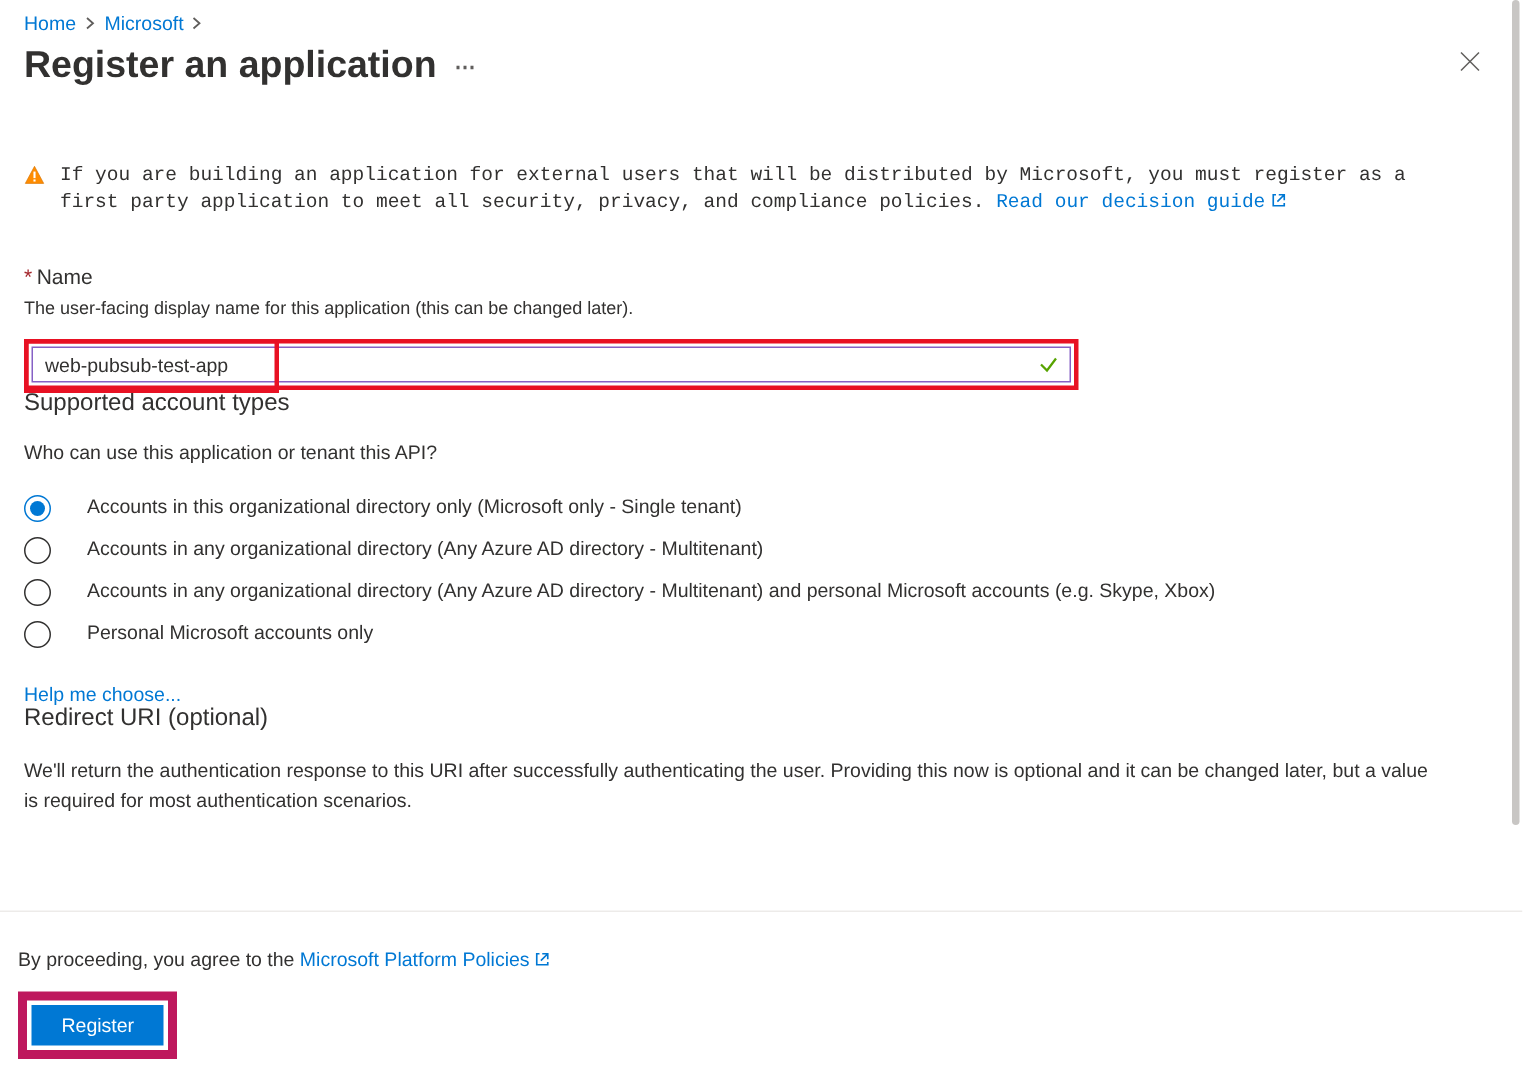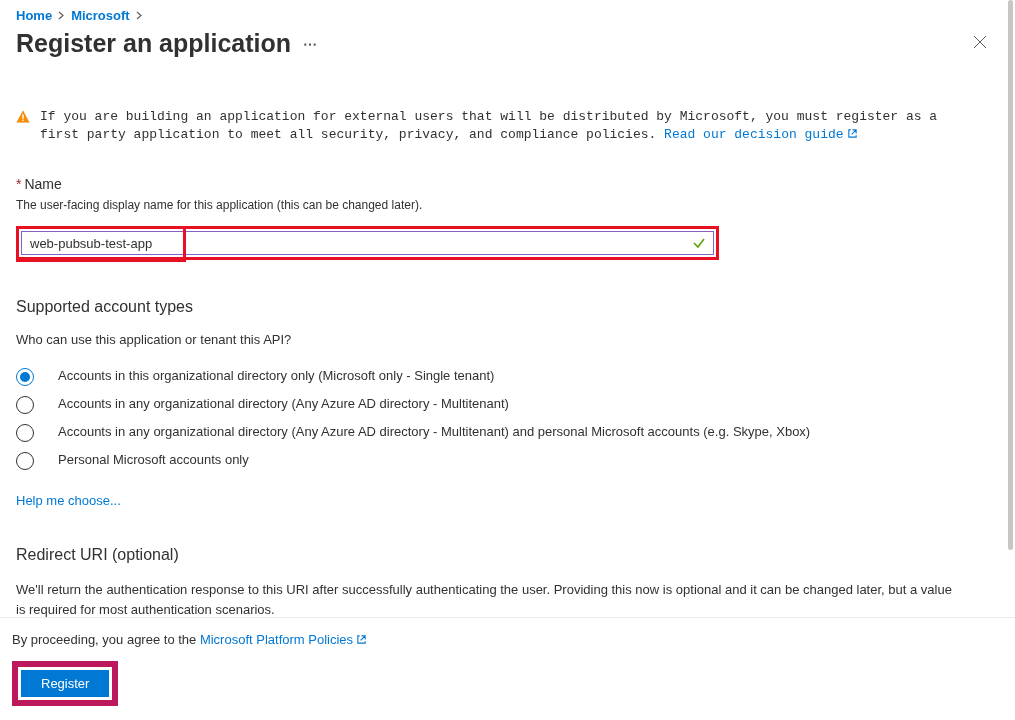--- a/index.html
+++ b/index.html
@@ -17,21 +17,20 @@
       padding: 8px 16px 0 16px;
       height: 620px;
       overflow-y: auto;
     }
     .breadcrumb {
       display: flex;
       align-items: center;
       gap: 6px;
       font-size: 13px;
       margin-bottom: 6px;
-      font-weight: bold;
     }
     .breadcrumb a { color: #0078d4; text-decoration: none; cursor: pointer; }
     .breadcrumb .sep { color: #605e5c; font-size: 10px; }
     .header-row {
       display: flex;
       align-items: center;
       justify-content: space-between;
       margin-bottom: 50px;
     }
     .page-title {
@@ -65,21 +64,21 @@
     }
     .warning-text { font-size: 13px; color: #323130; line-height: 1.4; }
     .link { color: #0078d4; text-decoration: none; cursor: pointer; }
     .ext-link-icon {
       display: inline-block;
       width: 11px;
       height: 11px;
       margin-left: 3px;
       vertical-align: -1px;
     }
-    .form-section { margin-bottom: 38px; }
+    .form-section { }
     .label-row { font-size: 14px; color: #323130; margin-bottom: 6px; }
     .required-star { color: #a4262c; margin-right: 3px; }
     .help-text { font-size: 12px; color: #323130; margin-bottom: 14px; }
     .name-input-wrap {
       position: relative;
       border: 3px solid #e81123;
       padding: 2px;
       display: inline-block;
       width: 703px;
     }
@@ -144,21 +143,21 @@
     }
     .radio-label { font-size: 13px; color: #323130; }
     .help-link-row { margin-top: 4px; }
     .redirect-desc { font-size: 13px; color: #323130; line-height: 1.5; padding-right: 40px; }
     .footer {
       position: absolute;
       bottom: 0;
       left: 0;
       right: 0;
       border-top: 1px solid #edebe9;
-      padding: 14px 16px 14px 12px;
+      padding: 24px 16px 14px 12px;
       background: #fff;
     }
     .policy-text { font-size: 13px; margin-bottom: 14px; }
     .register-btn-wrap {
       border: 6px solid #be185d;
       display: inline-block;
       padding: 3px;
     }
     .register-btn {
       background: #0078d4;

